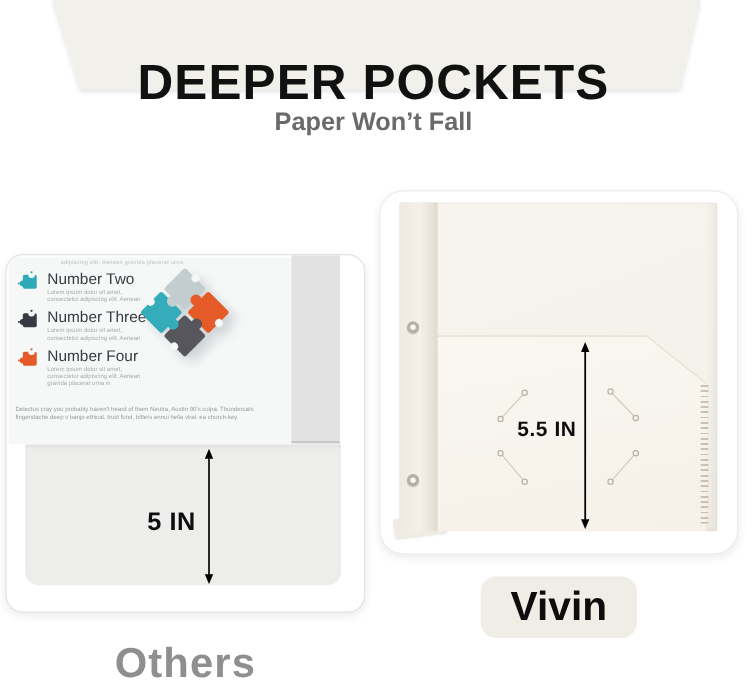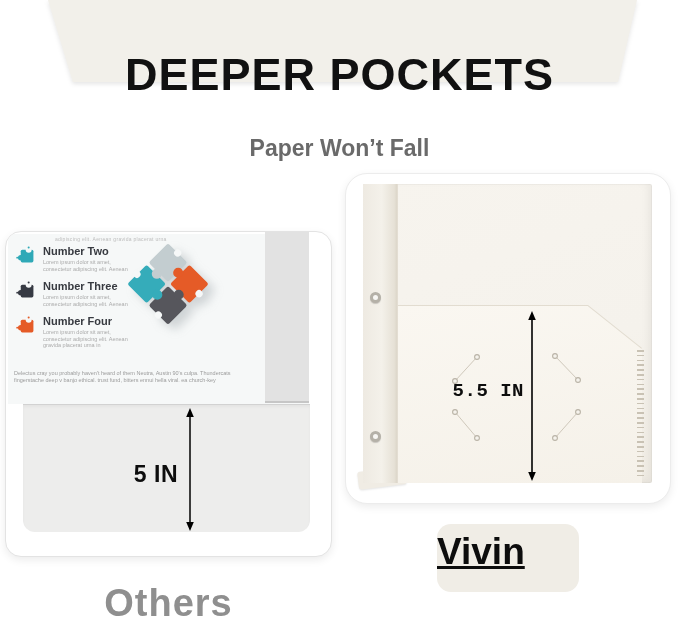--- a/index.html
+++ b/index.html
@@ -9,52 +9,52 @@
     font-family:"Liberation Sans", sans-serif;
   }
   
   .banner-wrap{position:absolute;left:45px;top:0;width:592px;height:82px;
     filter:drop-shadow(0 2px 2px rgba(0,0,0,0.10));}
   .banner{width:100%;height:100%;background:#f2f0ea;
     clip-path:polygon(0.5% 0, 100% 0, 96.8% 100%, 4.7% 100%);}
   .main-title{position:absolute;left:0;top:20px;width:679px;text-align:center;
     font-size:45px;font-weight:800;letter-spacing:1px;color:#111;margin-top:29px;}
   .subtitle{position:absolute;left:0;top:97px;width:679px;text-align:center;
-    font-size:23px;font-weight:700;color:#6a6a6a;margin-top:38px;}
+    font-size:23px;font-weight:700;color:#6a6a6a;}
 
   
   .left-card{position:absolute;left:5px;top:231px;width:327px;height:326px;
     background:#fff;border:1px solid #e3e3e3;border-radius:16px;overflow:hidden;
     box-shadow:0 3px 8px rgba(0,0,0,0.08);}
   .doc{position:absolute;left:2px;top:2px;width:301px;height:170px;background:#f6f8f8;}
   .doc-strip{position:absolute;left:259px;top:0;width:44px;height:171px;background:#e2e2e2;
     border-bottom:2px solid #c6c6c6;}
   .doc-topline{position:absolute;left:47px;top:2px;width:112px;white-space:nowrap;overflow:hidden;
     font-size:5px;color:#bdbdbd;letter-spacing:.3px;}
   .doc-item{position:absolute;left:10px;width:150px;display:flex;gap:8px;align-items:flex-start;}
   .doc-item .txt{width:92px;}
-  .doc-item .t{font-size:11px;font-weight:700;color:#373a40;margin-bottom:2px;}
+  .doc-item .t{font-size:14px;font-weight:400;color:#373a40;margin-bottom:2px;}
   .doc-item .d{font-size:5.5px;line-height:1.2;color:#ababab;}
   .puzzle{position:absolute;left:112px;top:2px;
     filter:drop-shadow(7px 6px 5px rgba(120,130,135,0.30));}
   .doc-paragraph{position:absolute;left:8px;top:138px;width:224px;
     font-size:5.5px;line-height:1.35;color:#9b9b9b;}
   .pocket-left{position:absolute;left:17px;top:172px;width:287px;height:128px;
     background:#ededec;border-top:1px solid #d2d2d2;border-radius:0 0 12px 12px;
     box-shadow:inset 0 2px 3px rgba(0,0,0,0.04);}
   .measure-label{position:absolute;text-align:right;font-weight:800;color:#0d0d0d;}
   .m5{left:88px;top:229px;width:84px;font-size:23px;letter-spacing:.5px;}
   .arrow{position:absolute;}
   .others-label{position:absolute;left:0;top:582px;width:337px;text-align:center;
     font-size:38px;font-weight:800;color:#8f8f8f;letter-spacing:1px;}
 
   
   .right-card{position:absolute;left:345px;top:173px;width:326px;height:331px;
     background:#fff;border:1px solid #ececec;border-radius:22px;overflow:hidden;
-    box-shadow:0 3px 8px rgba(0,0,0,0.08);font-family:Liberation Mono, monospace;}
+    box-shadow:0 3px 8px rgba(0,0,0,0.08);}
   .spine-flap{position:absolute;left:12px;top:295px;width:48px;height:18px;
     background:#f0ece4;border-radius:3px;transform:rotate(-7deg);z-index:1;
     box-shadow:0 1px 2px rgba(0,0,0,0.10);}
   .folder{position:absolute;left:17px;top:10px;width:289px;height:299px;z-index:2;
     background:linear-gradient(160deg,#f7f4ee 0%,#f5f2ec 60%,#f1ede5 100%);
     box-shadow:inset -4px -3px 8px rgba(0,0,0,0.05), inset 0 0 0 1px rgba(0,0,0,0.03);
     border-radius:2px;}
   .spine-strip{position:absolute;left:17px;top:10px;width:35px;height:299px;z-index:3;
     background:linear-gradient(to right,#eeeae2,#f4f1ea 55%,#e6e1d6 92%,#dcd6c9);
     border-right:1px solid #e3ddd2;}
@@ -66,23 +66,23 @@
     clip-path:polygon(0 0, 77.9% 0, 100% 24.3%, 100% 100%, 0 100%);}
   .pocket-topline{position:absolute;left:52px;top:131px;width:190px;height:1px;background:#e2dcd0;z-index:4;}
   .pocket-diagline{position:absolute;left:242px;top:131px;width:69px;height:1px;background:#e2dcd0;
     transform:rotate(38.5deg);transform-origin:left top;z-index:4;}
   .serration{position:absolute;left:291px;top:176px;width:7px;height:126px;z-index:4;
     background:repeating-linear-gradient(180deg,#c9c2b4 0 1.6px,transparent 1.6px 4.8px);}
   .crease{position:absolute;z-index:4;}
   .c-ul{left:106px;top:179px;} .c-ur{left:206px;top:178px;}
   .c-ll{left:106px;top:234px;} .c-lr{left:206px;top:234px;}
   .m55{left:92px;top:206px;width:86px;font-size:19px;letter-spacing:.5px;z-index:5;}
-  .vivin-badge{position:absolute;left:437px;top:524px;width:142px;height:68px;
-    background:#f0ede6;border-radius:14px;line-height:56px;
-    font-size:37px;font-weight:800;color:#0d0d0d;text-decoration:underline;}
+  .vivin-badge{position:absolute;left:437px;top:524px;width:142px;height:56px;
+    background:#f0ede6;border-radius:14px;text-align:center;line-height:56px;
+    font-size:37px;font-weight:800;color:#0d0d0d;}
   .z5{z-index:5;}
 </style>
 </head>
 <body>
 
 <div class="stage">
 
   <div class="banner-wrap">
     <div class="banner"></div>
   </div>

